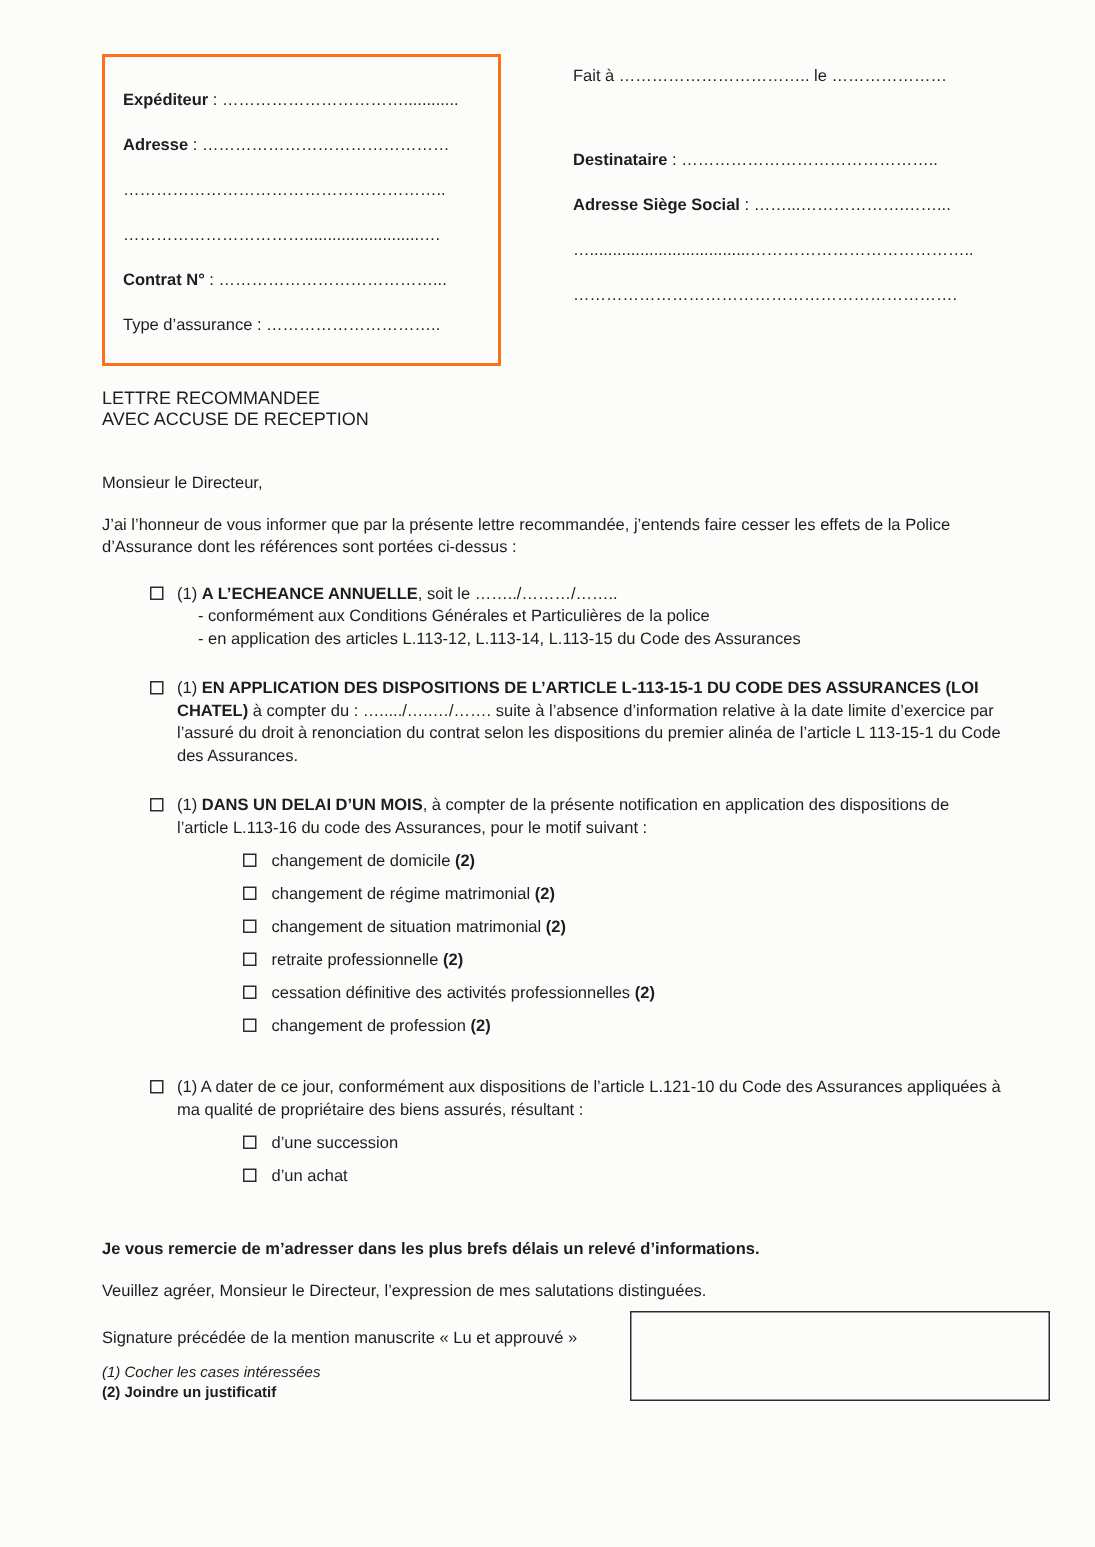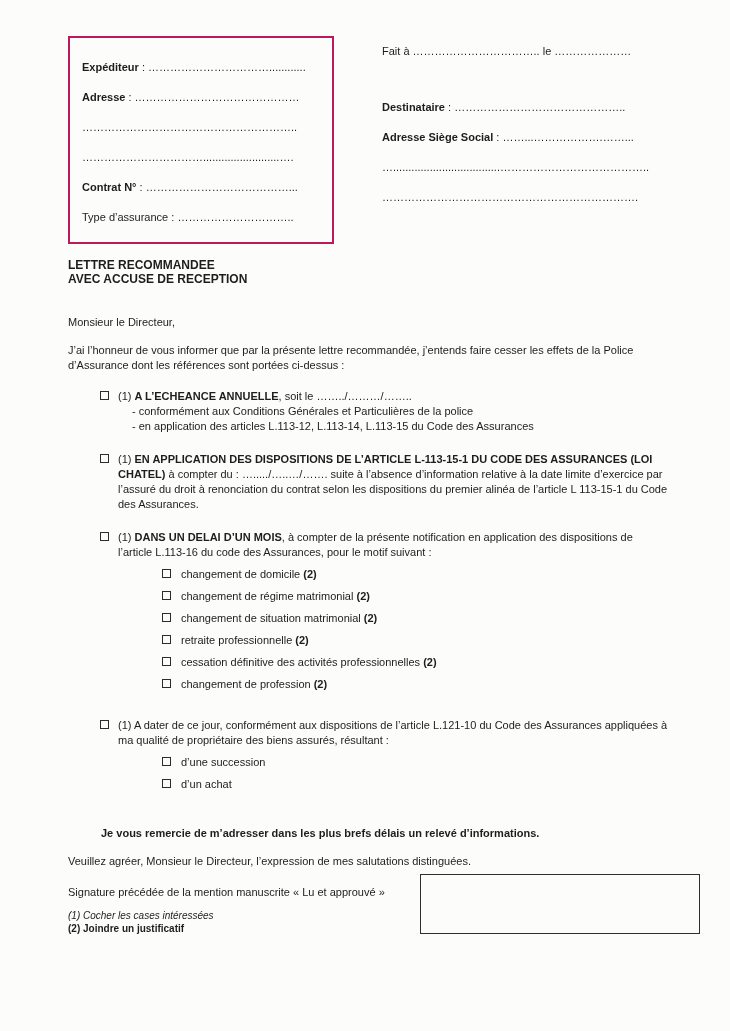--- a/index.html
+++ b/index.html
@@ -13,52 +13,52 @@
     font-size:11px;
     line-height:15px;
     overflow:hidden;
   }
   .content { position:absolute; left:68px; top:0; width:600px; }
 
   
   .header { display:flex; margin-top:36px; }
   .sender-box {
     width:266px; min-height:193px;
-    border:2px solid #be185d;
+    border:2px solid #f97316;
     padding:14px 12px 10px 12px;
     flex:none;
   }
   .sender-box p { line-height:30px; white-space:nowrap; overflow:hidden; }
   .addr-col { margin-left:48px; width:288px; }
   .addr-col p { line-height:30px; white-space:nowrap; overflow:hidden; }
   .gap26 { margin-top:26px; }
   b { font-weight:bold; }
 
   
-  .title { margin-top:14px; font-weight:bold; font-size:12px; line-height:14px; }
+  .title { margin-top:14px; font-weight:normal; font-size:12px; line-height:14px; }
 
   .salutation { margin-top:29px; }
   .intro { margin-top:13px; width:600px; }
 
   
   .checklist { margin-top:16px; }
   .item { display:flex; margin:0 0 18px 32px; }
   .cb {
     width:9px; height:9px; flex:none;
     border:1px solid #2c2c2c; background:#fcfcfb;
     margin:2px 9px 0 0;
   }
   .itxt { flex:1; }
   .dash-line { line-height:15px; padding-left:14px; }
   .subs { margin-top:8px; }
   .sub-item { display:flex; margin:0 0 9px 44px; line-height:13px; }
   .sub-item .cb { margin-top:1px; margin-right:10px; }
 
   
-  .thanks { margin-top:26px; font-weight:bold;margin-left:33px; }
+  .thanks { margin-top:26px; font-weight:bold; }
   .polite { margin-top:13px; }
   .sign-area { position:relative; margin-top:16px; }
   .sign-mention { width:350px; }
   .footnotes { margin-top:9px; font-size:10px; line-height:13px; }
   .fn1 { font-style:italic; }
   .fn2 { font-weight:bold; }
   .sig-box {
     position:absolute; left:352px; top:-11px;
     width:280px; height:60px;
     border:1.5px solid #2e2e2e;

